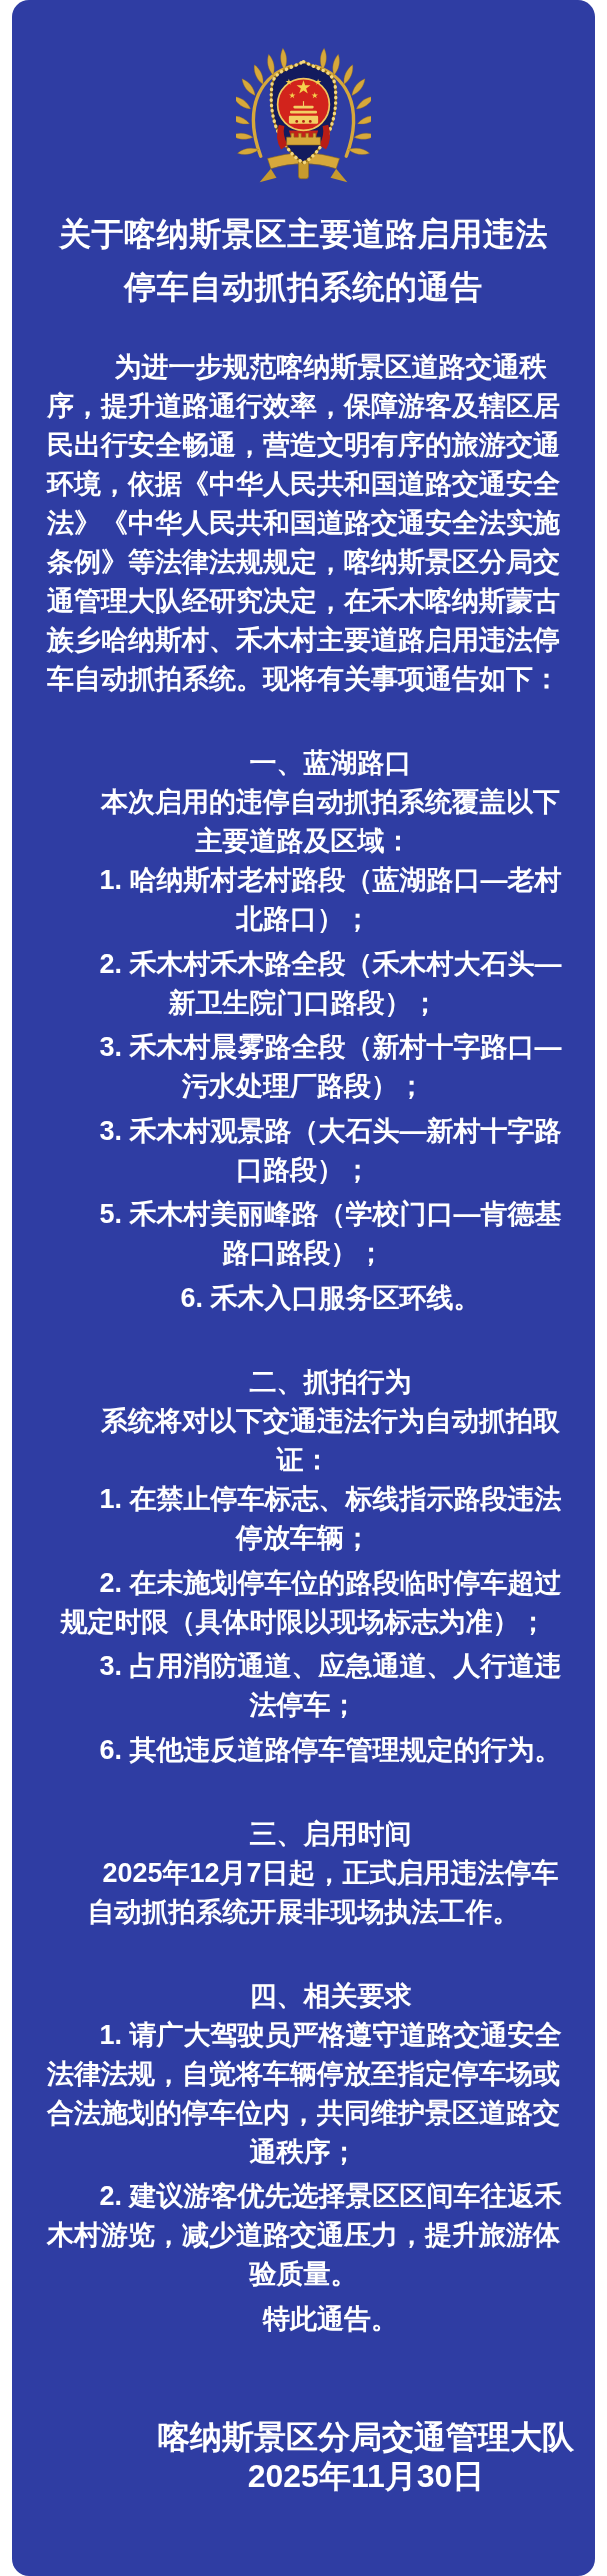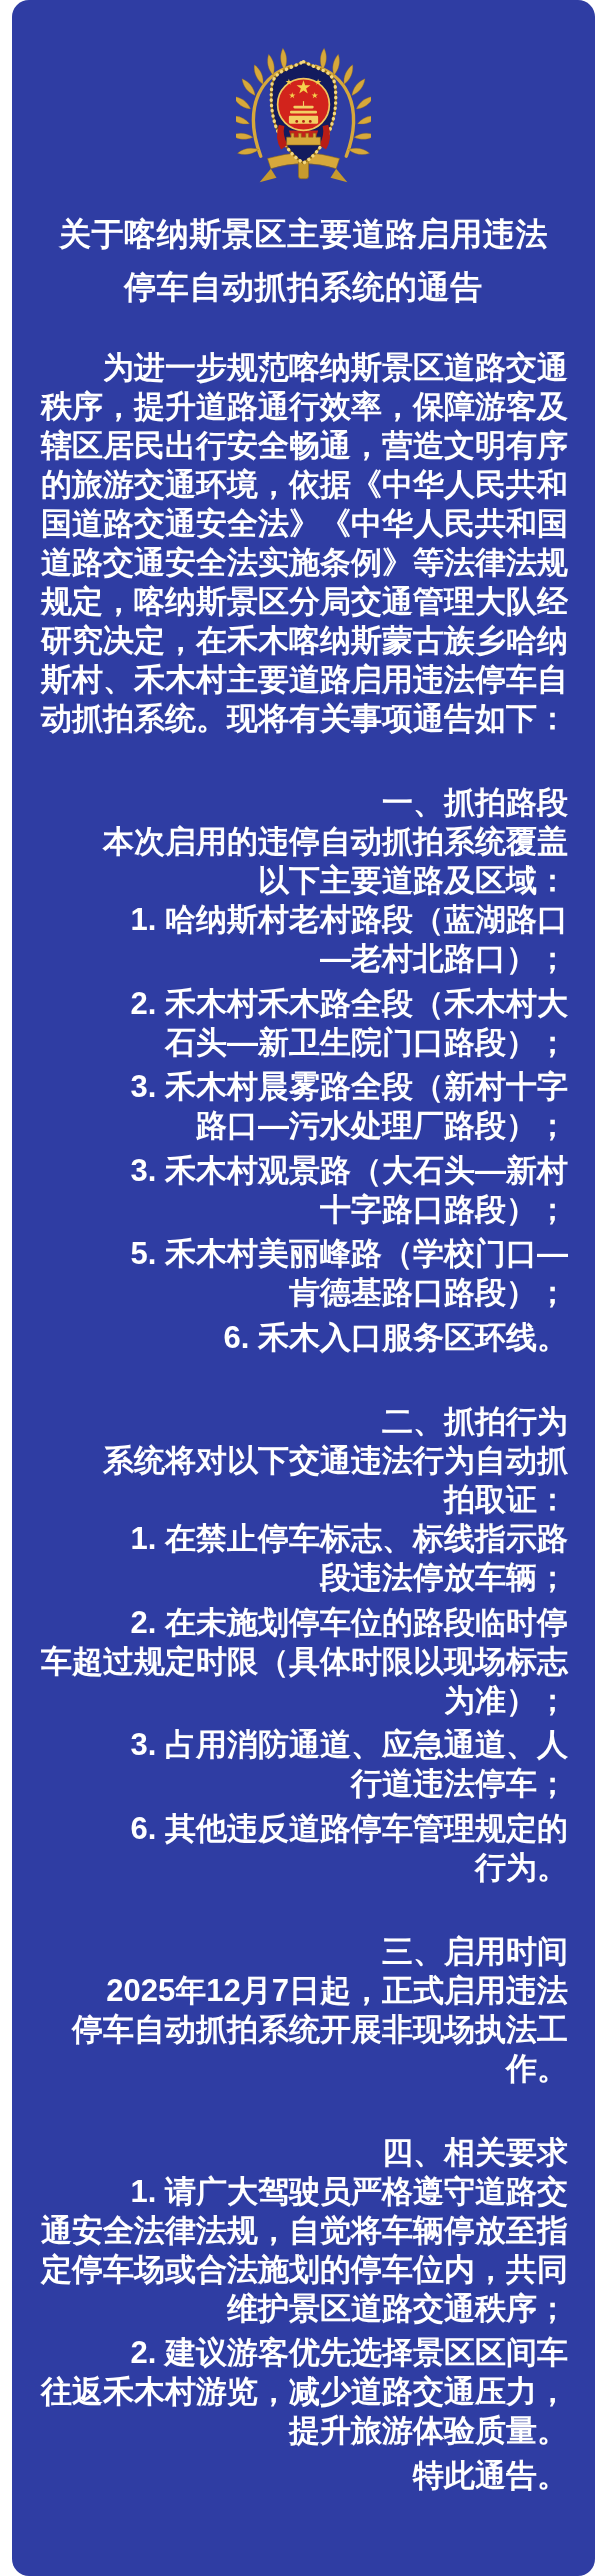--- a/index.html
+++ b/index.html
@@ -19,37 +19,37 @@
     margin:19px auto 0;
     max-width:517px;
     text-align:center;
     font-size:32px;
     line-height:53px;
     font-weight:800;
     letter-spacing:0.6px;
   }
   .content{
     padding:0 27px;
-    font-size:31px;
+    font-size:27px;
     line-height:39px;
     font-weight:700;
     line-break:strict;
-    text-align:right;
+    text-align:center;
   }
   .para{margin:0;text-indent:2em;}
   .intro{margin-top:34px;}
   section{margin-top:45px;}
   .item{margin-bottom:5.6px;}
   .closing{}
   .sign{
     margin-top:79px;
-    padding-right:15px;
+    padding-right:21px;
     display:flex;
     justify-content:flex-end;
-    font-size:25px;
+    font-size:32px;
     line-height:39px;
     font-weight:700;
   }
   .sign-inner{text-align:center;}
 </style>
 </head>
 <body>
 
 <div class="card">
 
@@ -112,21 +112,21 @@
     </svg>
   </div>
 
   <h1 class="title">关于喀纳斯景区主要道路启用违法停车自动抓拍系统的通告</h1>
 
   <div class="content">
 
     <p class="para intro">为进一步规范喀纳斯景区道路交通秩序，提升道路通行效率，保障游客及辖区居民出行安全畅通，营造文明有序的旅游交通环境，依据《中华人民共和国道路交通安全法》《中华人民共和国道路交通安全法实施条例》等法律法规规定，喀纳斯景区分局交通管理大队经研究决定，在禾木喀纳斯蒙古族乡哈纳斯村、禾木村主要道路启用违法停车自动抓拍系统。现将有关事项通告如下：</p>
 
     <section>
-      <p class="para heading">一、抓拍路段</p>
+      <p class="para heading">一、蓝湖路口</p>
       <p class="para">本次启用的违停自动抓拍系统覆盖以下主要道路及区域：</p>
       <p class="para item">1. 哈纳斯村老村路段（蓝湖路口—老村北路口）；</p>
       <p class="para item">2. 禾木村禾木路全段（禾木村大石头—新卫生院门口路段）；</p>
       <p class="para item">3. 禾木村晨雾路全段（新村十字路口—污水处理厂路段）；</p>
       <p class="para item">3. 禾木村观景路（大石头—新村十字路口路段）；</p>
       <p class="para item">5. 禾木村美丽峰路（学校门口—肯德基路口路段）；</p>
       <p class="para item">6. 禾木入口服务区环线。</p>
     </section>
 
     <section>

